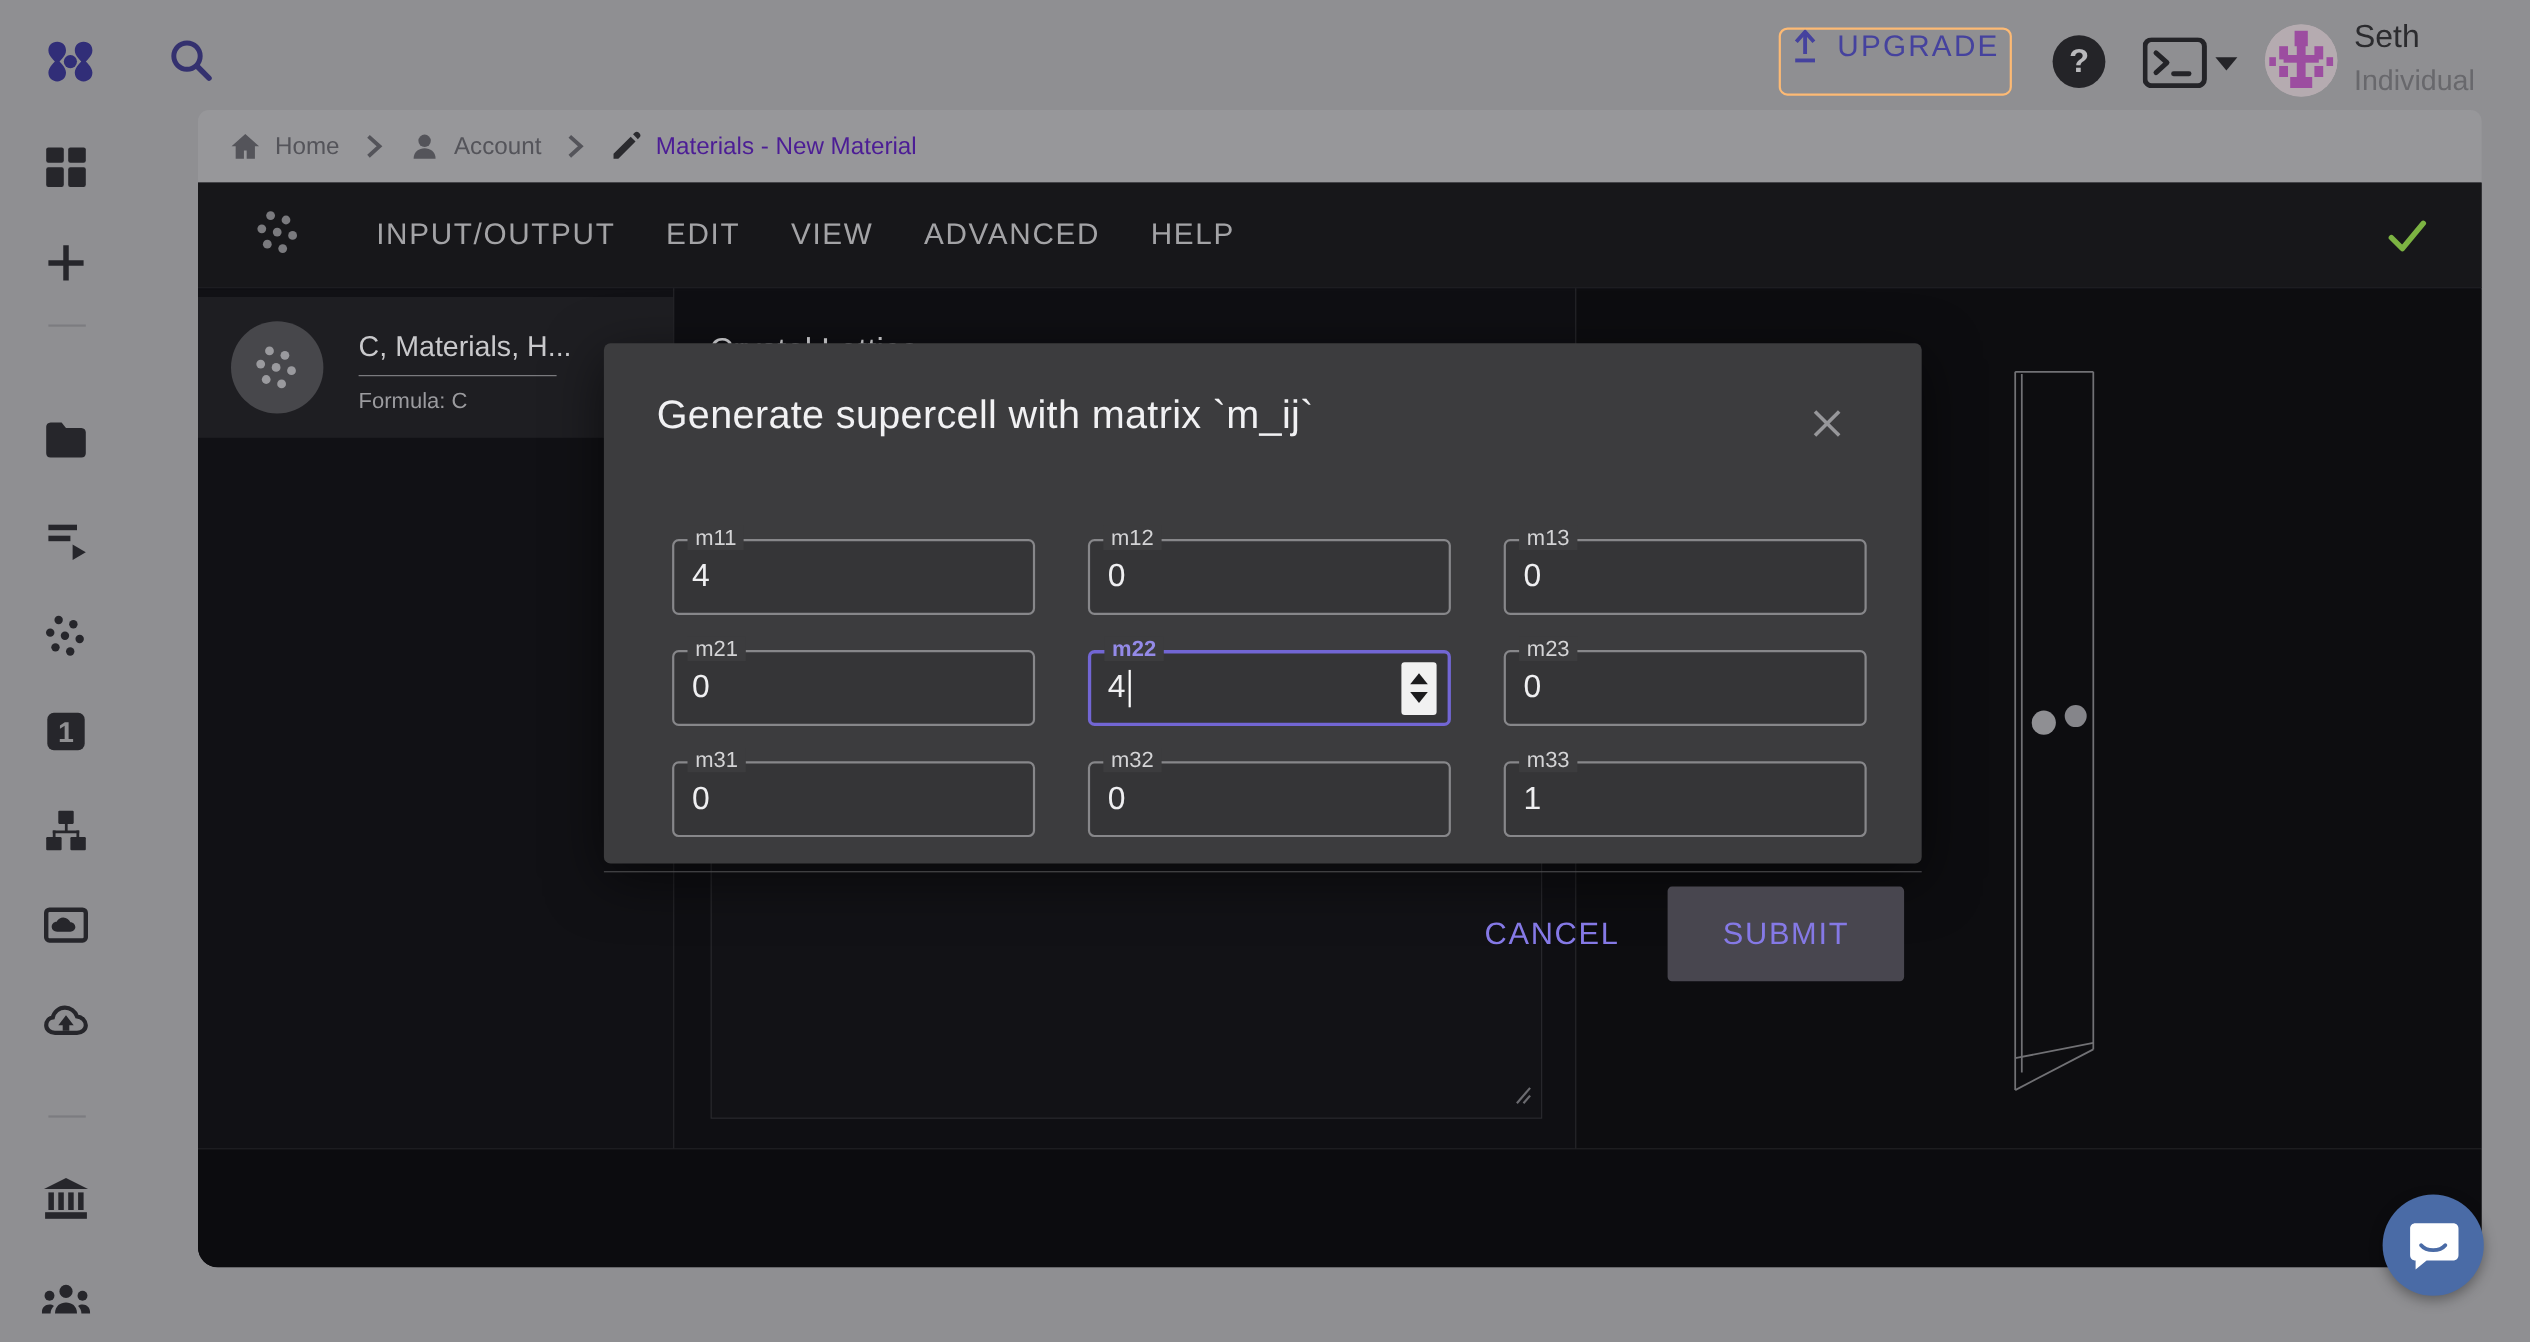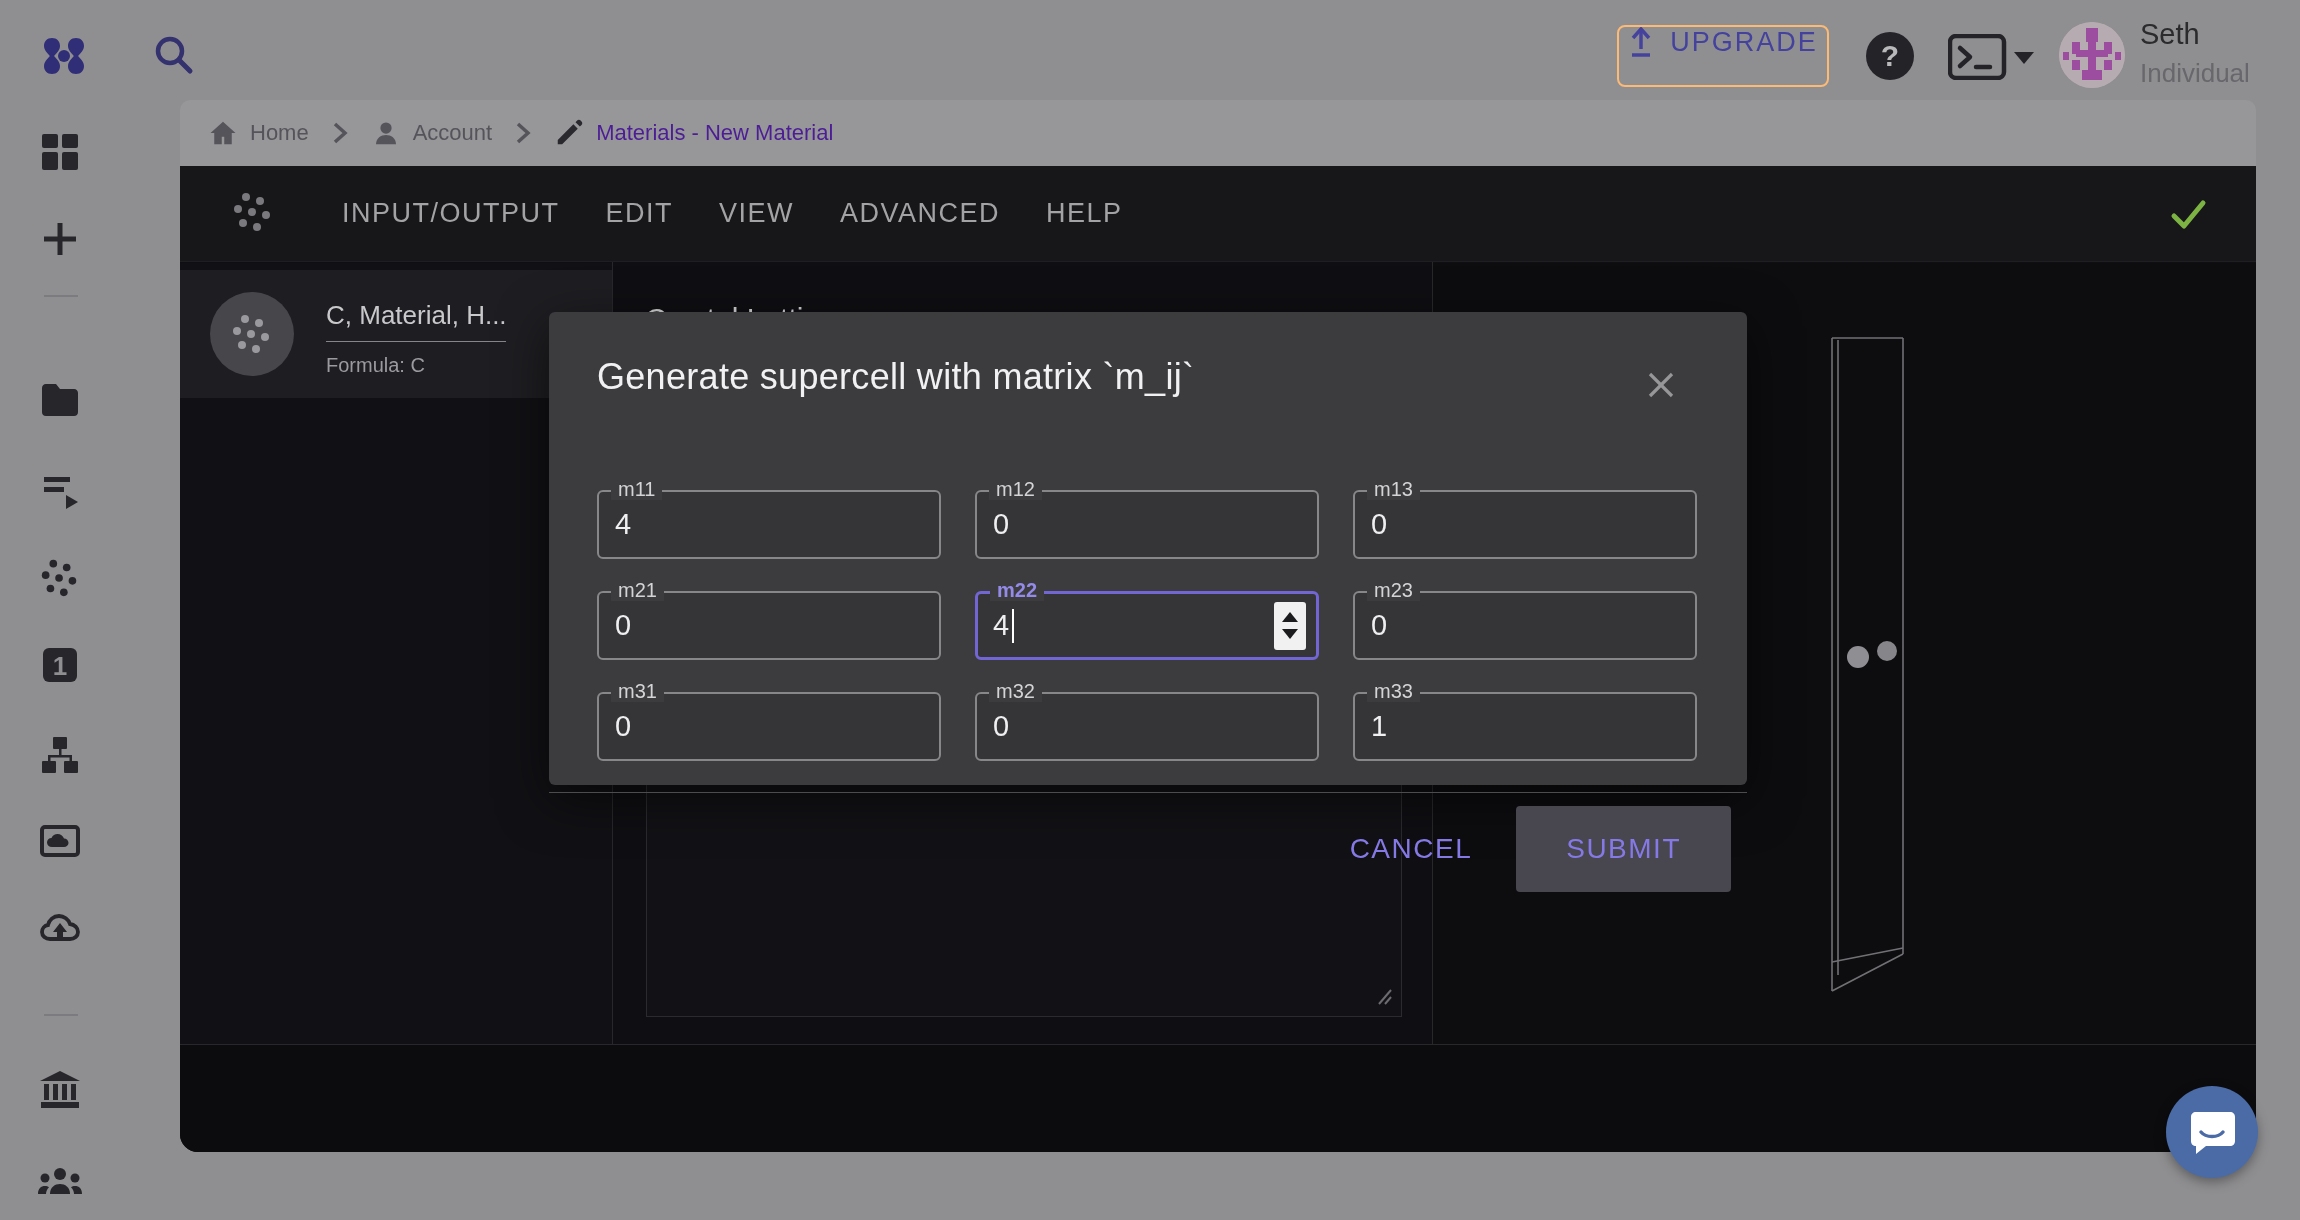--- a/index.html
+++ b/index.html
@@ -71,21 +71,21 @@
 
   
   .modal { position:absolute; left:549px; top:312px; width:1198px; height:473px;
     background:#3c3c3e; border-radius:6px; box-shadow:0 14px 50px rgba(0,0,0,0.55); z-index:10; }
   .modal-title { position:absolute; left:48px; top:44px; font-size:36px; font-weight:500; color:#f1f1f3; letter-spacing:0.3px; }
   .modal-close { position:absolute; left:1095px; top:56px; width:34px; height:34px; cursor:pointer; background:none; border:none; }
   .fields { position:absolute; left:48px; top:178px; display:grid;
     grid-template-columns:repeat(3,344px); column-gap:34px; row-gap:32px; }
   .field { position:relative; height:69px; border:2px solid #87878a; border-radius:6px;
     background:#353537; display:flex; align-items:center; padding-left:16px;
-    font-size:29px; color:#efeff1; cursor:text; }
+    font-size:29px; color:#efeff1; cursor:text;margin-left:14px; }
   .flabel { position:absolute; top:-14px; left:12px; background:#3c3c3e; padding:0 7px;
     font-size:20px; color:#d4d4d6; line-height:22px; }
   .field.focused { border:3px solid #7266d4; padding-left:15px; }
   .field.focused .flabel { color:#948ae8; top:-15px;font-weight:bold; }
   .caret { display:inline-block; width:2px; height:34px; background:#ffffff; margin-left:3px;
     animation:blink 1.1s steps(1) infinite; }
   @keyframes blink { 50% { opacity:0; } }
   .spinner { position:absolute; right:10px; top:50%; transform:translateY(-50%);
     width:32px; height:48px; background:#f1f1f1; border-radius:3px;
     display:flex; flex-direction:column; align-items:center; justify-content:center; gap:7px; cursor:pointer; }
@@ -244,21 +244,21 @@
               <circle cx="16" cy="8" r="4"></circle>
                 <circle cx="30" cy="12" r="4"></circle>
               <circle cx="8" cy="20" r="4"></circle>
                 <circle cx="22" cy="23" r="4"></circle>
               <circle cx="36" cy="26" r="4"></circle>
                 <circle cx="13" cy="34" r="4"></circle>
               <circle cx="27" cy="38" r="4"></circle>
             </g>
           </svg>
         </div>
-        <div class="material-title">C, Material, H...</div>
+        <div class="material-title">C, Materials, H...</div>
         <div class="material-formula">Formula: C</div>
       </div>
       <div class="trash-btn">
         <svg width="30" height="34" viewBox="0 0 30 34">
           <rect x="5" y="9" width="20" height="23" rx="2" fill="#6a6a6e"></rect>
           <rect x="2" y="4" width="26" height="4" rx="1" fill="#6a6a6e"></rect>
           <rect x="11" y="1" width="8" height="4" fill="#6a6a6e"></rect>
         </svg>
       </div>
     </div>

